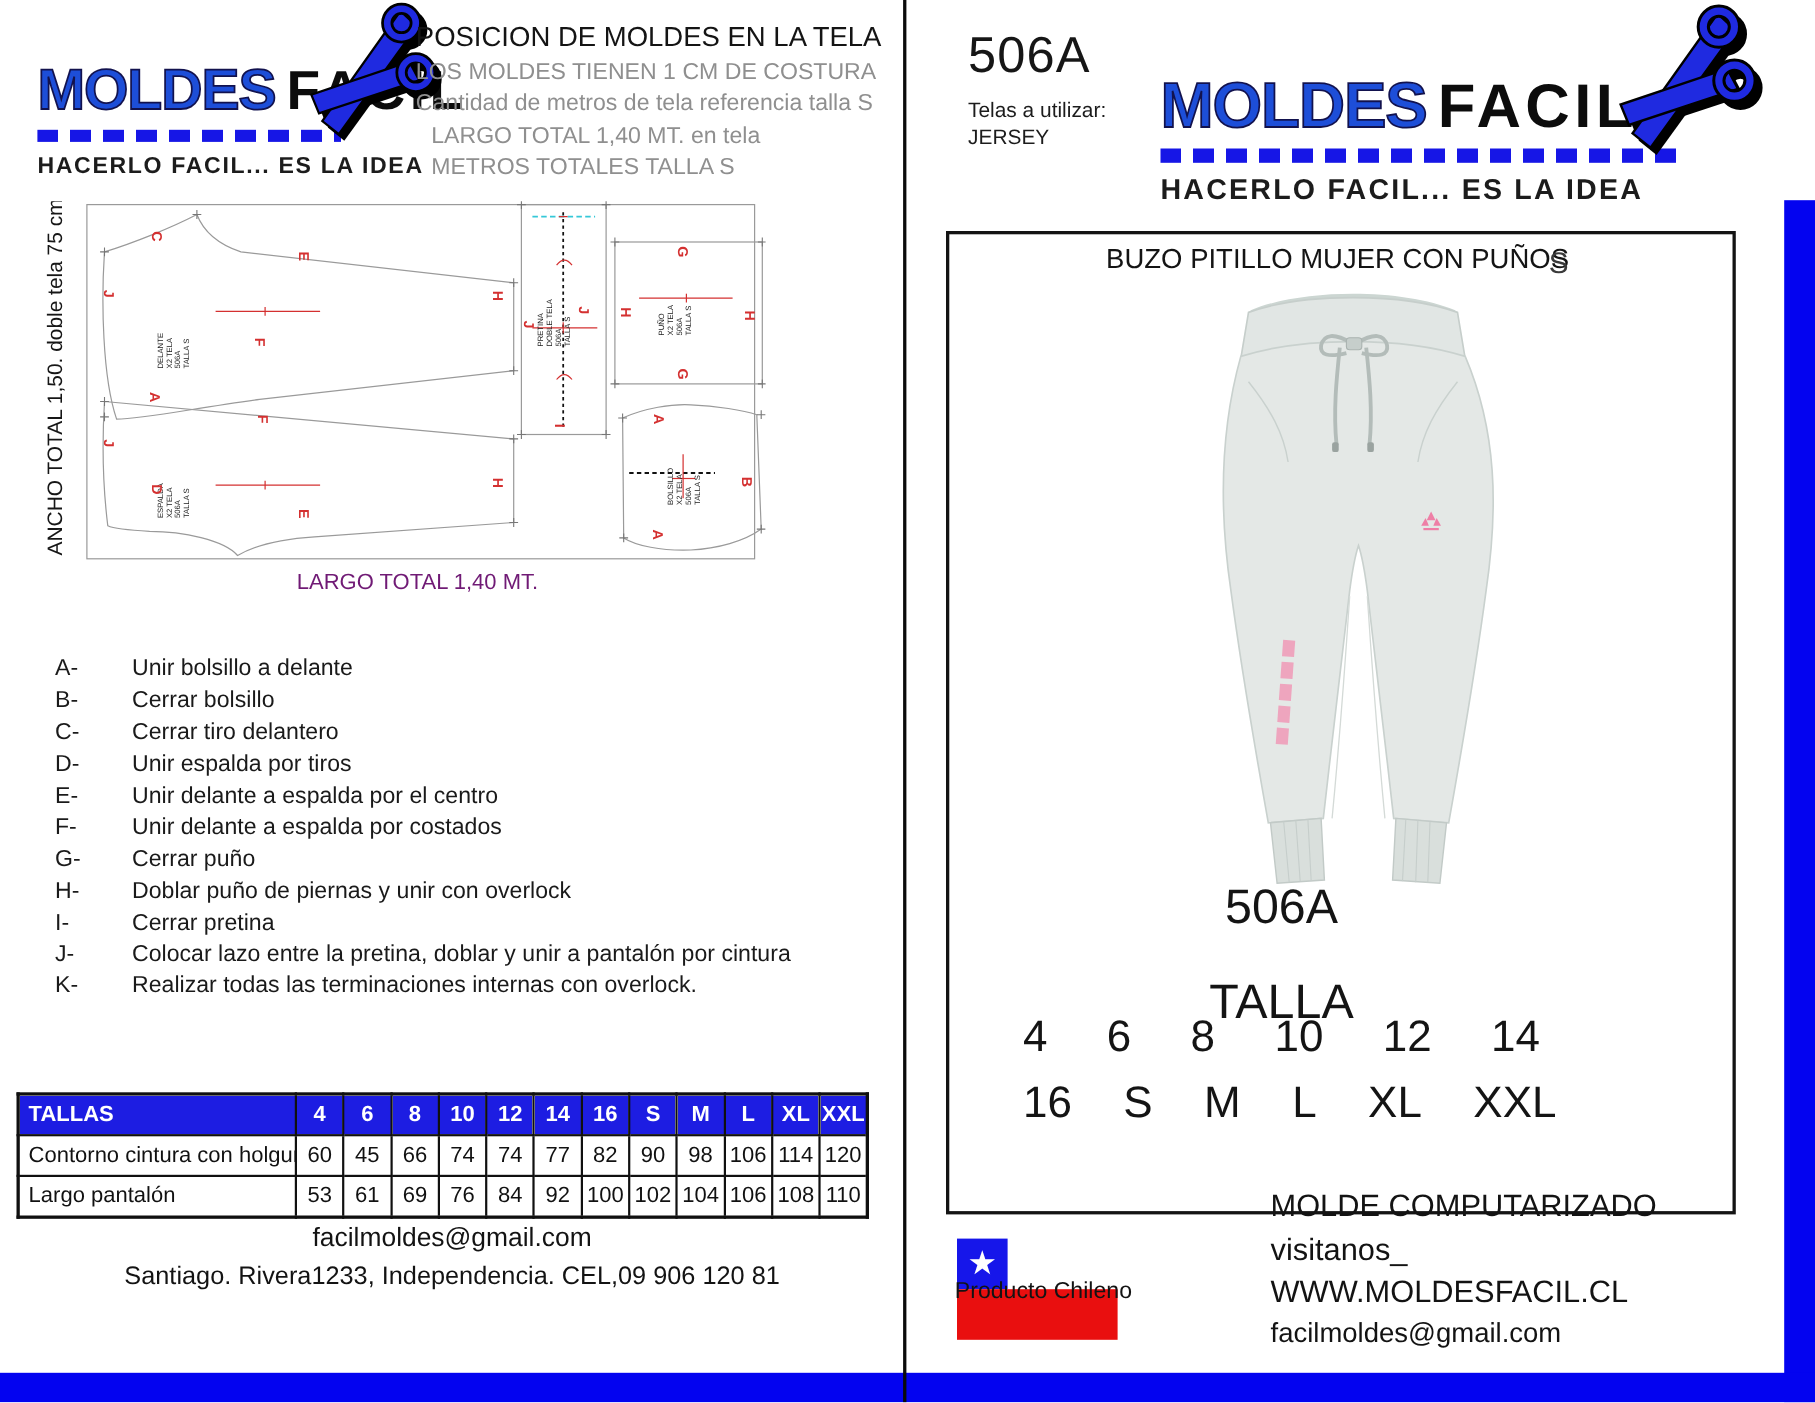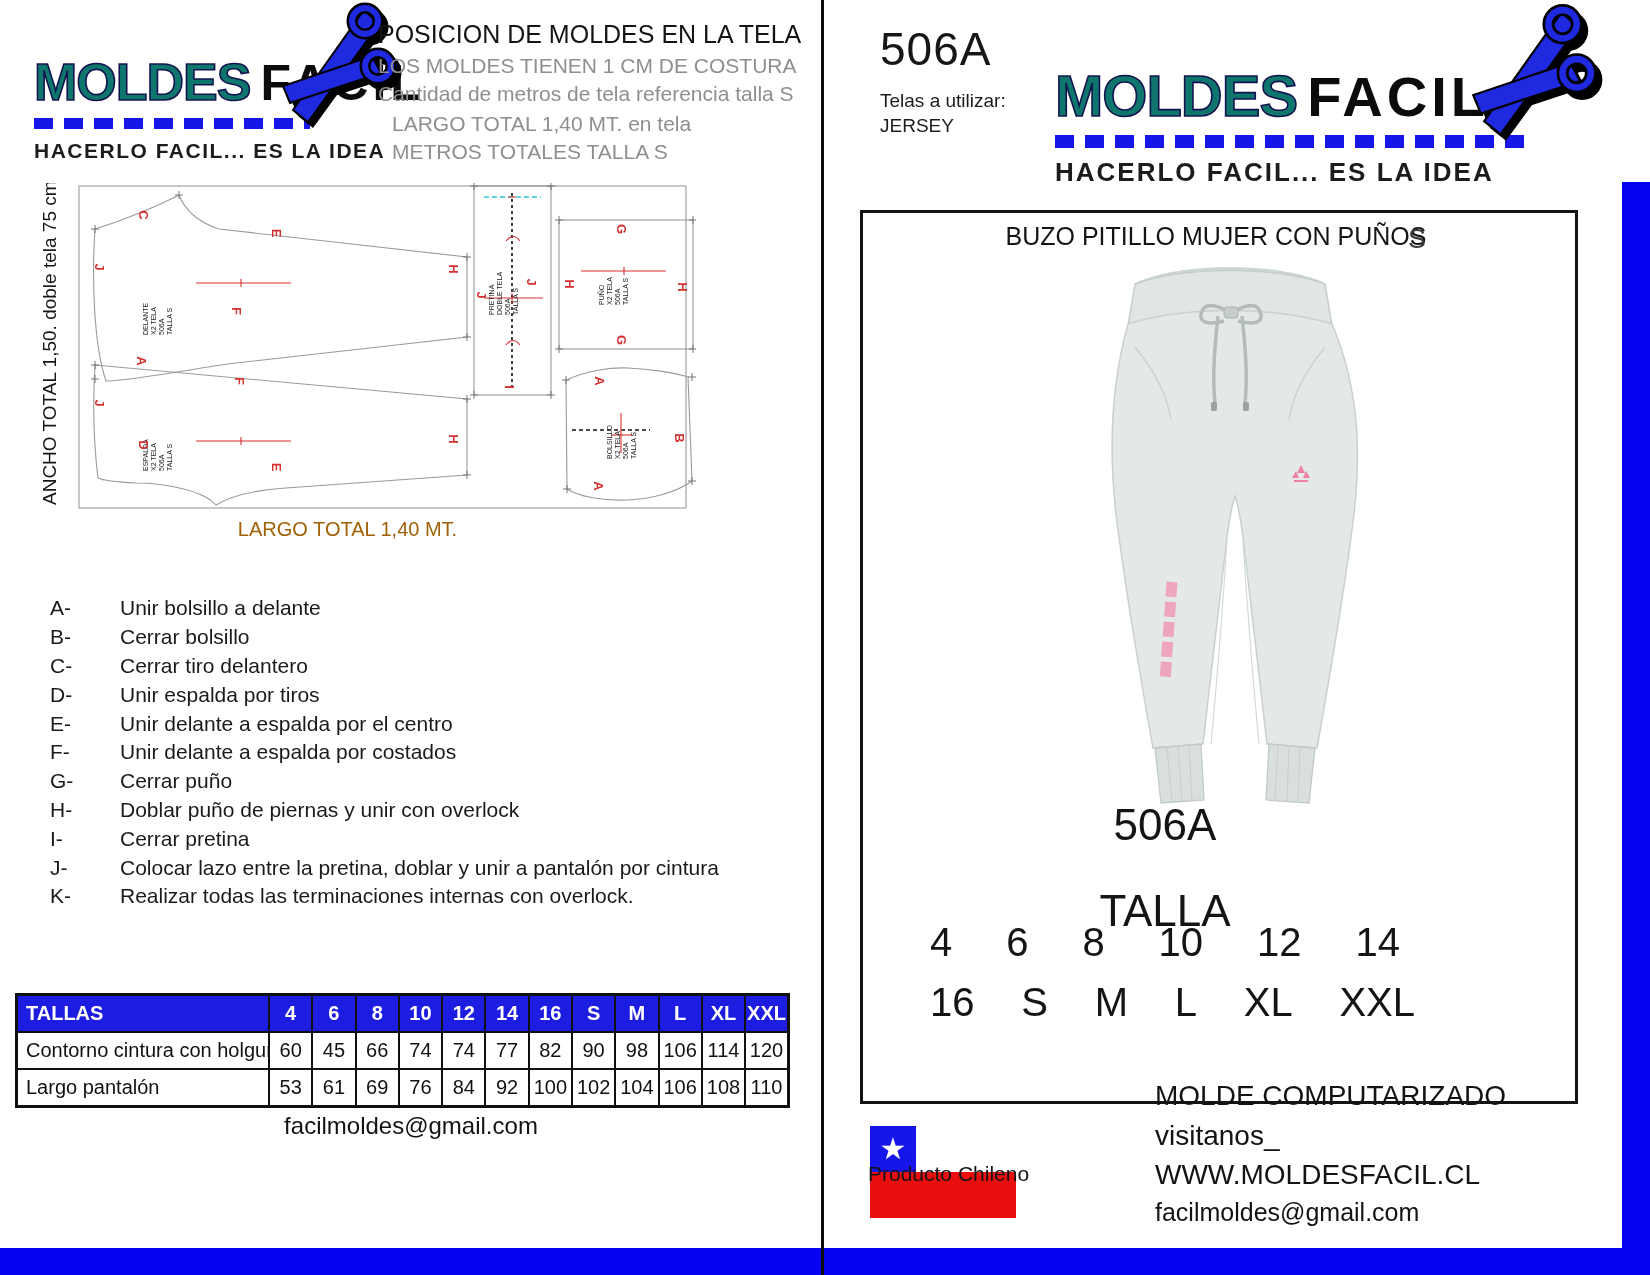--- a/index.html
+++ b/index.html
@@ -1,21 +1,21 @@
 <!DOCTYPE html>
 <html><head>
 <meta charset="utf-8">
 <style>
   html,body{margin:0;padding:0;background:#fff;}
   body{width:1650px;height:1275px;font-family:"Liberation Sans",sans-serif;color:#111;}
   .sheet{position:relative;width:1650px;height:1275px;background:#fff;overflow:hidden;}
   .abs{position:absolute;}
   
   .logo-row{display:flex;align-items:baseline;white-space:nowrap;}
-  .logo-w1{font-weight:bold;color:#0f766e;-webkit-text-stroke:1.6px #12124e;letter-spacing:-1px;}
+  .logo-w1{font-weight:bold;color:#1d4ed8;-webkit-text-stroke:1.6px #12124e;letter-spacing:-1px;}
   .logo-w2{font-weight:bold;color:#0c0c0c;letter-spacing:4px;margin-left:10px;}
   .logo-dashes{background:repeating-linear-gradient(90deg,#1616e6 0 19px,transparent 19px 30px);}
   .logo-tag{font-weight:bold;color:#1c1c1c;letter-spacing:1.5px;white-space:nowrap;}
   
   .hdr-title{font-size:25px;color:#141414;white-space:nowrap;}
   .hdr-gray{font-size:21px;color:#8f8f8f;white-space:nowrap;}
   
   .instr-row{display:flex;font-size:21px;color:#1a1a1a;height:28.8px;align-items:center;}
   .instr-key{width:70px;flex:0 0 70px;}
   
@@ -182,21 +182,21 @@
         <text class="pletter" transform="translate(585,46) rotate(90)">G</text>
         <text class="pletter" transform="translate(533,101) rotate(90)">H</text>
         <text class="pletter" transform="translate(646,104) rotate(90)">H</text>
         <text class="pletter" transform="translate(585,157) rotate(90)">G</text>
         <text class="pletter" transform="translate(563,198) rotate(90)">A</text>
         <text class="pletter" transform="translate(643,255) rotate(90)">B</text>
         <text class="pletter" transform="translate(562,303) rotate(90)">A</text>
       </g>
     </svg>
 
-    <div class="abs" style="left:20px;top:518px;width:655px;text-align:center;font-size:20px;color:#a16207;">LARGO TOTAL 1,40 MT.</div>
+    <div class="abs" style="left:52px;top:518px;width:655px;text-align:center;font-size:20px;color:#701a75;">LARGO TOTAL 1,40 MT.</div>
 
     <div class="abs" style="left:50px;top:594px;width:740px;">
       <div class="instr-row">
           <span class="instr-key">A-</span>
           <span>Unir bolsillo a delante</span>
         </div>
       <div class="instr-row">
           <span class="instr-key">B-</span>
           <span>Cerrar bolsillo</span>
         </div>
@@ -284,20 +284,21 @@
             <td>102</td>
             <td>104</td>
             <td>106</td>
             <td>108</td>
             <td>110</td>
           </tr>
         </tbody>
     </table>
 
     <div class="abs" style="left:0;top:1112px;width:822px;text-align:center;font-size:24px;color:#131313;">facilmoldes@gmail.com</div>
+    <div class="abs" style="left:0;top:1146px;width:822px;text-align:center;font-size:23px;color:#131313;">Santiago. Rivera1233, Independencia. CEL,09 906 120 81</div>
   </div>
 
   <div class="abs" style="left:825px;top:0;width:825px;height:1275px;">
 
     <div class="abs big-code" style="left:55px;top:22px;">506A</div>
     <div class="abs small-lbl" style="left:55px;top:90px;">Telas a utilizar:</div>
     <div class="abs small-lbl" style="left:55px;top:115px;">JERSEY</div>
 
     <div class="abs" style="left:230px;top:62px;">
       <div class="logo-row">

